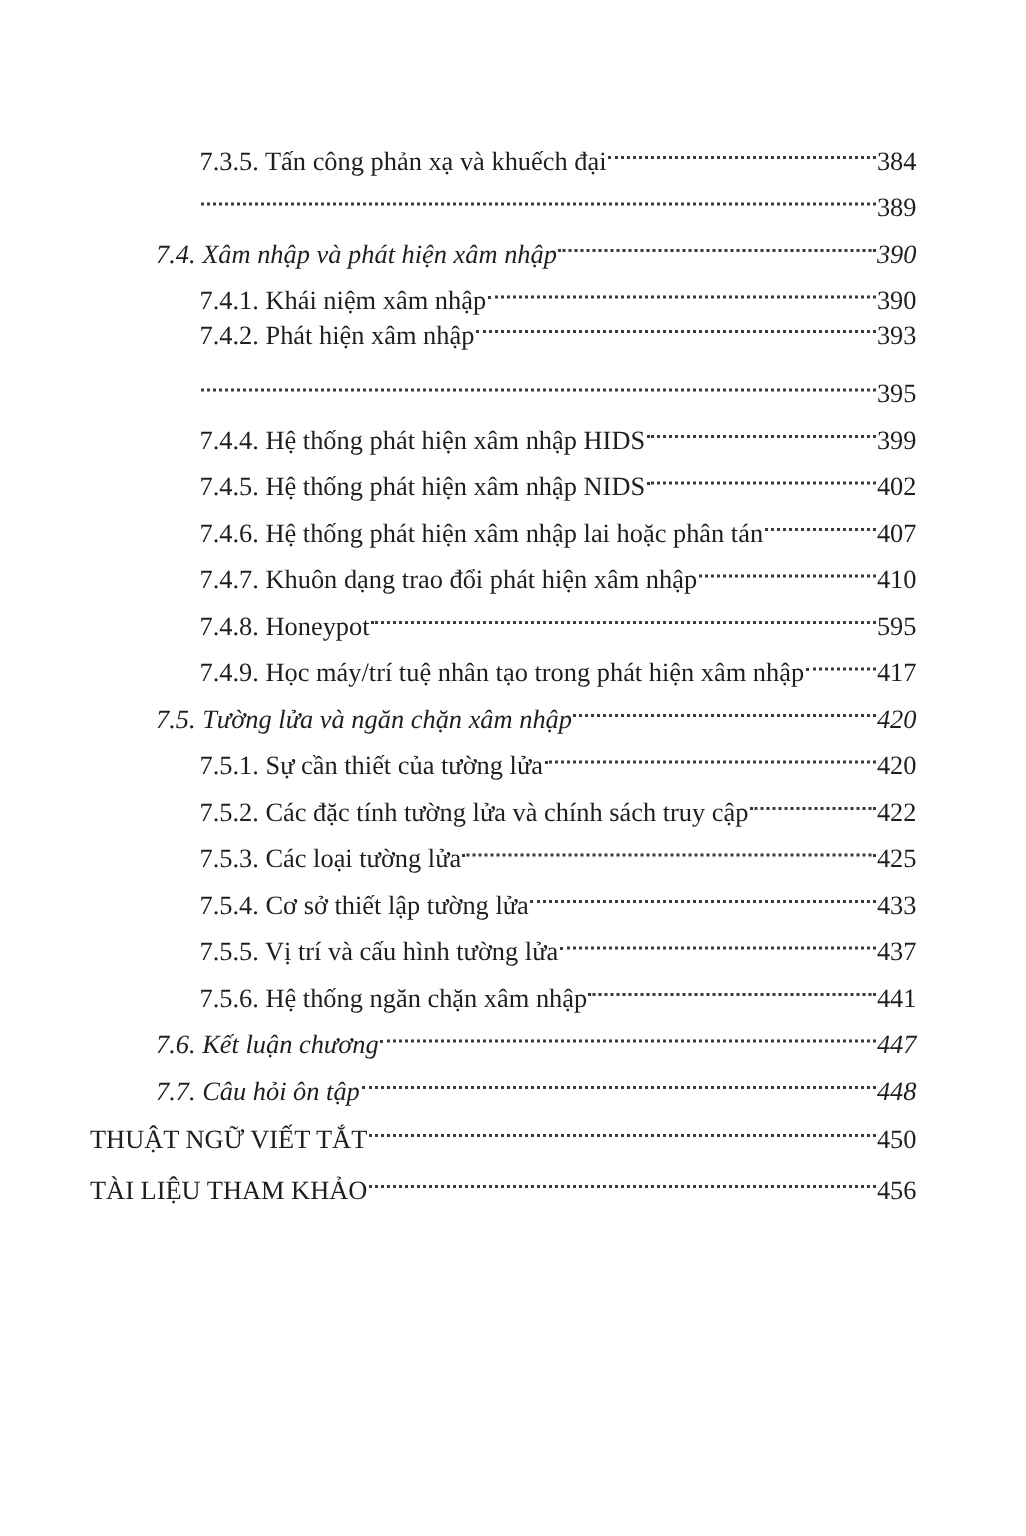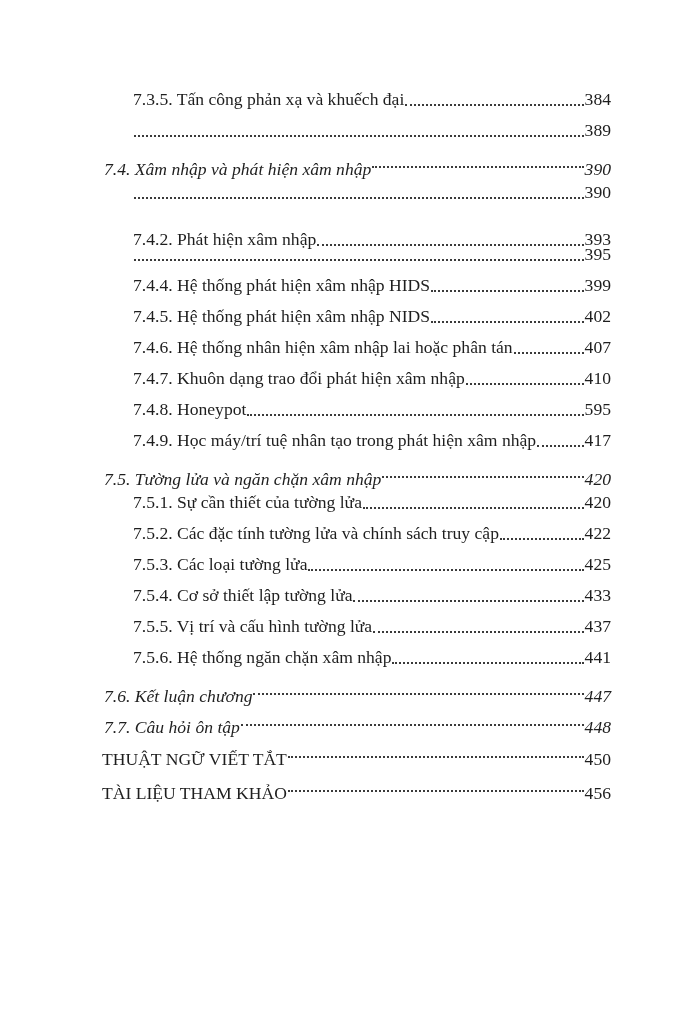--- a/index.html
+++ b/index.html
@@ -24,23 +24,23 @@
     .toc-row {
       position: absolute;
       height: 28px;
       display: flex;
       align-items: baseline;
       font-size: 17.6px;
       line-height: 28px;
       white-space: nowrap;
       right: 73px;
     }
-    .toc-row.lvl3 { left: 133px; align-items: center; }
+    .toc-row.lvl3 { left: 133px; }
     .toc-row.lvl2 { left: 104px; font-style: italic; }
-    .toc-row.lvl1 { left: 60px; margin-left: 42px; }
+    .toc-row.lvl1 { left: 60px; }
     .toc-label {
       flex: 0 0 auto;
     }
     .toc-leader {
       flex: 1 1 auto;
       overflow: hidden;
       margin: 0 1px;
       position: relative;
       height: 28px;
     }
@@ -69,44 +69,45 @@
   <div class="toc-row lvl3" style="top:31px">
     <span class="toc-leader"></span>
     <span class="toc-page">389</span>
   </div>
   <div class="toc-row lvl2" style="top:62px">
     <span class="toc-label">7.4. Xâm nhập và phát hiện xâm nhập</span>
     <span class="toc-leader"></span>
     <span class="toc-page">390</span>
   </div>
   <div class="toc-row lvl3" style="top:93px">
+    <span class="toc-label">7.4.1. Khái niệm xâm nhập</span>
     <span class="toc-leader"></span>
     <span class="toc-page">390</span>
   </div>
-  <div class="toc-row lvl3" style="top:140px">
+  <div class="toc-row lvl3" style="top:116px">
     <span class="toc-label">7.4.2. Phát hiện xâm nhập</span>
     <span class="toc-leader"></span>
     <span class="toc-page">393</span>
   </div>
   <div class="toc-row lvl3" style="top:155px">
     <span class="toc-leader"></span>
     <span class="toc-page">395</span>
   </div>
   <div class="toc-row lvl3" style="top:186px">
     <span class="toc-label">7.4.4. Hệ thống phát hiện xâm nhập HIDS</span>
     <span class="toc-leader"></span>
     <span class="toc-page">399</span>
   </div>
   <div class="toc-row lvl3" style="top:217px">
     <span class="toc-label">7.4.5. Hệ thống phát hiện xâm nhập NIDS</span>
     <span class="toc-leader"></span>
     <span class="toc-page">402</span>
   </div>
   <div class="toc-row lvl3" style="top:248px">
-    <span class="toc-label">7.4.6. Hệ thống nhân hiện xâm nhập lai hoặc phân tán</span>
+    <span class="toc-label">7.4.6. Hệ thống phát hiện xâm nhập lai hoặc phân tán</span>
     <span class="toc-leader"></span>
     <span class="toc-page">407</span>
   </div>
   <div class="toc-row lvl3" style="top:279px">
     <span class="toc-label">7.4.7. Khuôn dạng trao đổi phát hiện xâm nhập</span>
     <span class="toc-leader"></span>
     <span class="toc-page">410</span>
   </div>
   <div class="toc-row lvl3" style="top:310px">
     <span class="toc-label">7.4.8. Honeypot</span>

